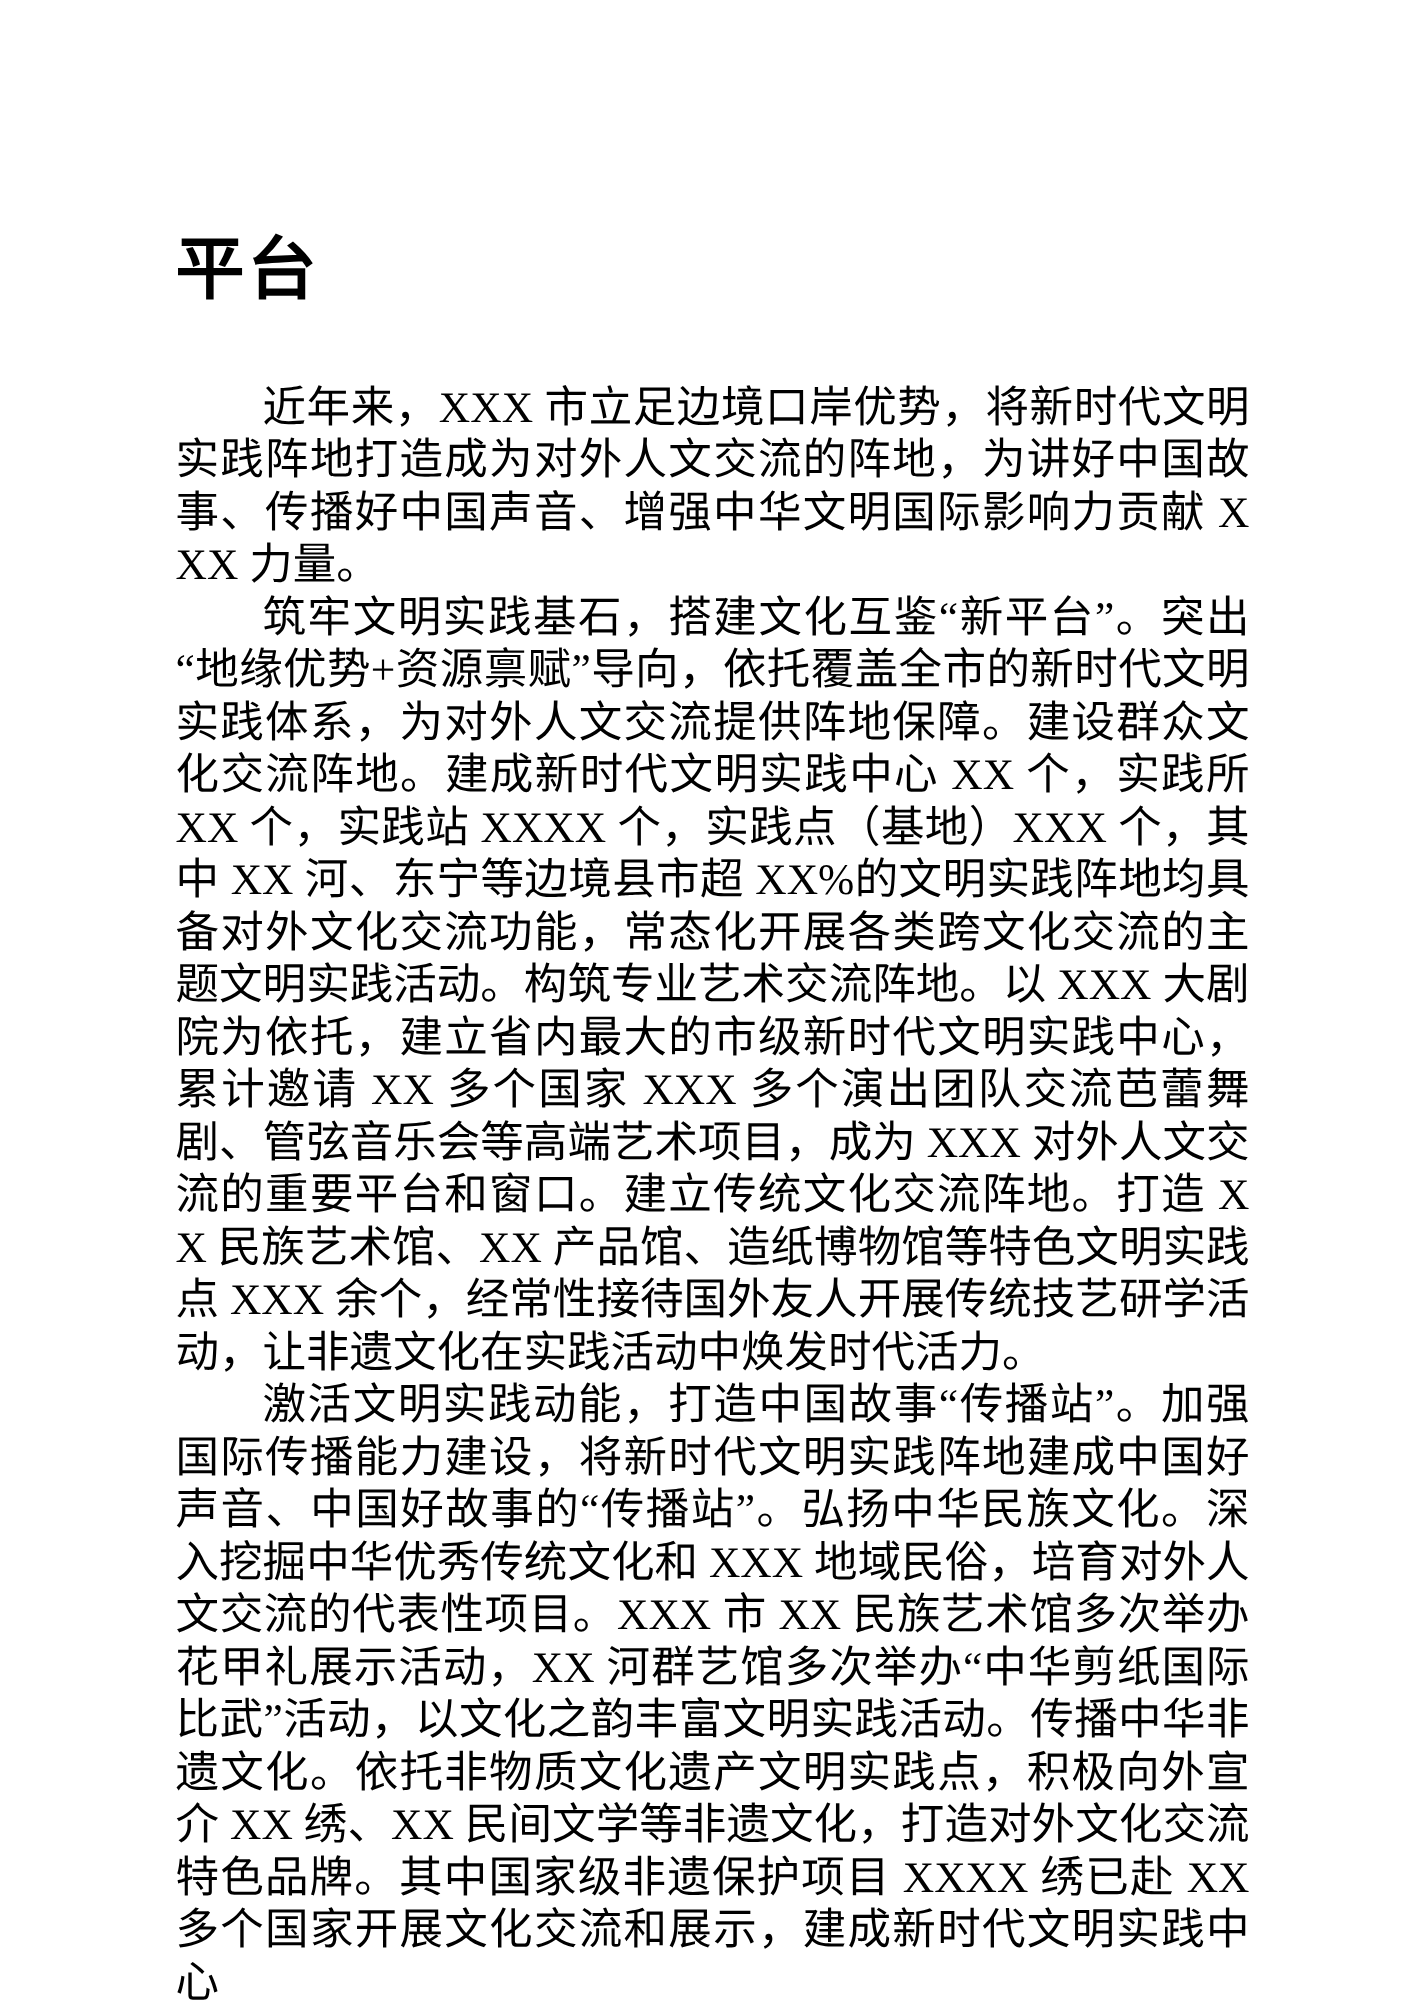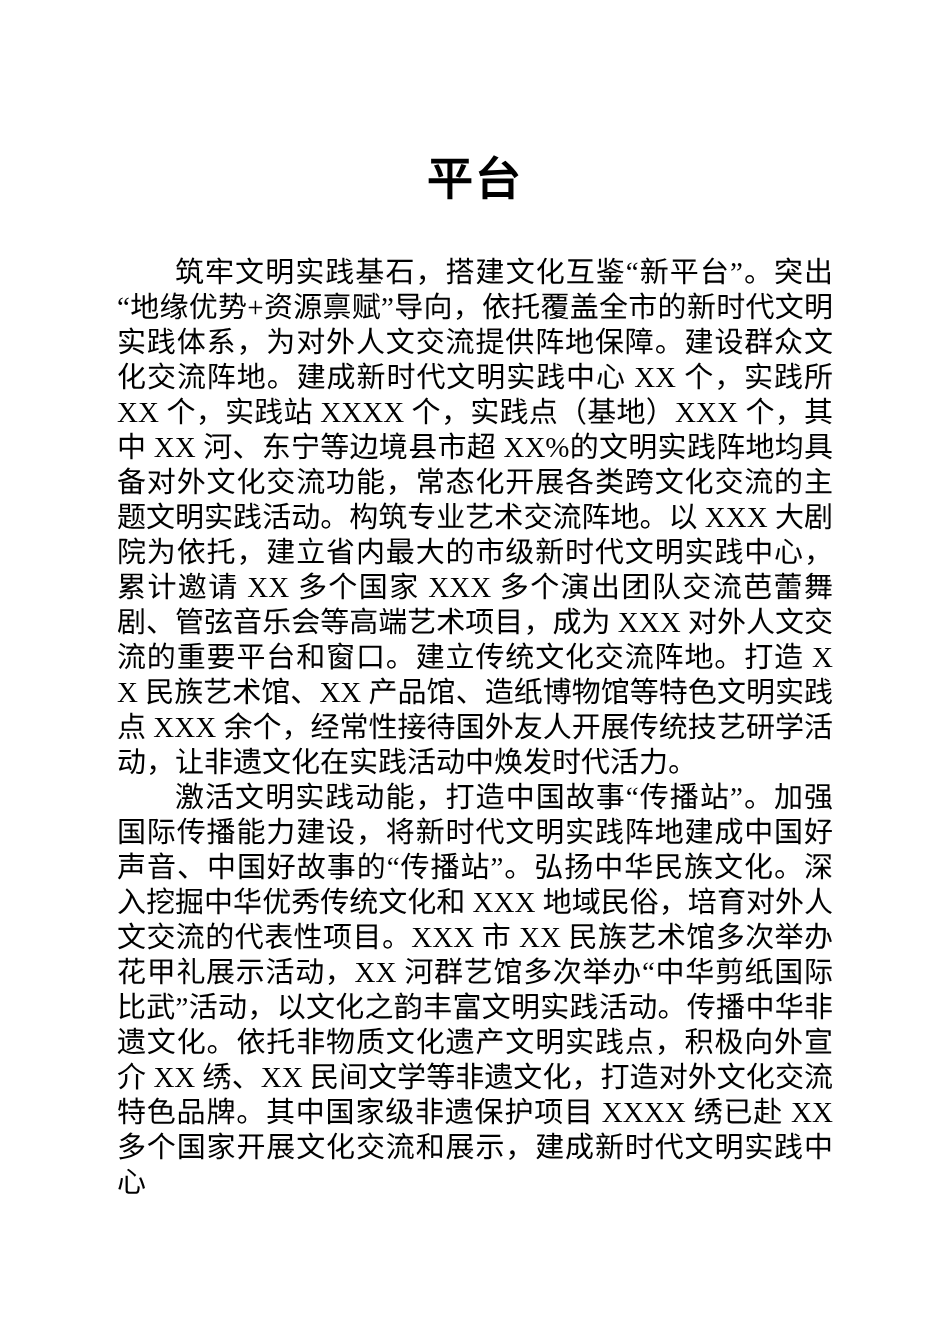--- a/index.html
+++ b/index.html
@@ -19,37 +19,38 @@
     height: 1344px;
     padding: 150px 117px 0 117px;
     background: #ffffff;
     font-family: "Liberation Serif", "DejaVu Serif", serif;
   }
   .doc-title {
     margin: 0 0 45px 0;
     font-size: 46px;
     line-height: 60px;
     font-weight: bold;
-    text-align: center;
+    text-align: left;
     letter-spacing: 2px;
   }
   .doc-paragraph {
     margin: 0;
     font-size: 29px;
     line-height: 35px;
     font-weight: normal;
     text-align: justify;
     text-justify: inter-ideograph;
     text-indent: 2em;
     word-break: break-all;
   }
 </style>
 </head>
 <body>
 
 <div class="doc-page">
   <h1 class="doc-title">平台</h1>
 
+  <p class="doc-paragraph">近年来，XXX 市立足边境口岸优势，将新时代文明实践阵地打造成为对外人文交流的阵地，为讲好中国故事、传播好中国声音、增强中华文明国际影响力贡献 XXX 力量。</p>
 
   <p class="doc-paragraph">筑牢文明实践基石，搭建文化互鉴“新平台”。突出“地缘优势+资源禀赋”导向，依托覆盖全市的新时代文明实践体系，为对外人文交流提供阵地保障。建设群众文化交流阵地。建成新时代文明实践中心 XX 个，实践所 XX 个，实践站 XXXX 个，实践点（基地）XXX 个，其中 XX 河、东宁等边境县市超 XX%的文明实践阵地均具备对外文化交流功能，常态化开展各类跨文化交流的主题文明实践活动。构筑专业艺术交流阵地。以 XXX 大剧院为依托，建立省内最大的市级新时代文明实践中心，累计邀请 XX 多个国家 XXX 多个演出团队交流芭蕾舞剧、管弦音乐会等高端艺术项目，成为 XXX 对外人文交流的重要平台和窗口。建立传统文化交流阵地。打造 XX 民族艺术馆、XX 产品馆、造纸博物馆等特色文明实践点 XXX 余个，经常性接待国外友人开展传统技艺研学活动，让非遗文化在实践活动中焕发时代活力。</p>
 
   <p class="doc-paragraph">激活文明实践动能，打造中国故事“传播站”。加强国际传播能力建设，将新时代文明实践阵地建成中国好声音、中国好故事的“传播站”。弘扬中华民族文化。深入挖掘中华优秀传统文化和 XXX 地域民俗，培育对外人文交流的代表性项目。XXX 市 XX 民族艺术馆多次举办花甲礼展示活动，XX 河群艺馆多次举办“中华剪纸国际比武”活动，以文化之韵丰富文明实践活动。传播中华非遗文化。依托非物质文化遗产文明实践点，积极向外宣介 XX 绣、XX 民间文学等非遗文化，打造对外文化交流特色品牌。其中国家级非遗保护项目 XXXX 绣已赴 XX 多个国家开展文化交流和展示，建成新时代文明实践中心</p>
 </div>
 
 </body></html>

